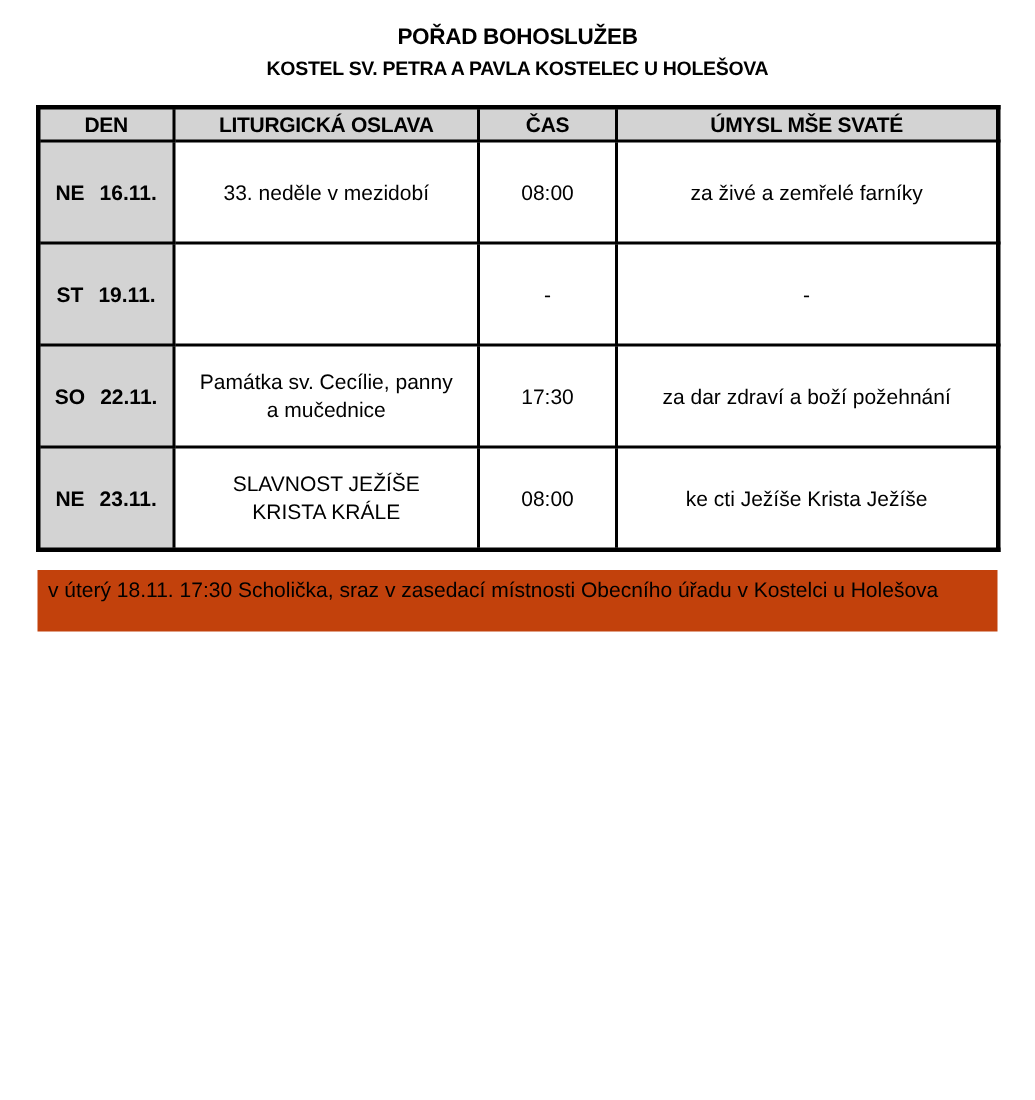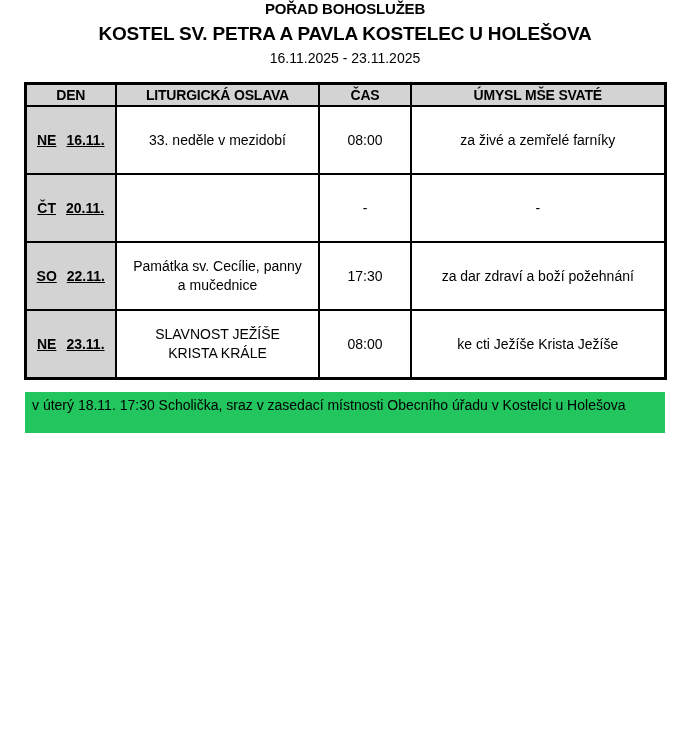--- a/index.html
+++ b/index.html
@@ -3,29 +3,29 @@
 <meta charset="utf-8">
 <style>
   * { box-sizing: border-box; }
   html, body { margin: 0; padding: 0; background: #ffffff; }
   body {
     width: 690px; height: 733px;
     font-family: "Liberation Sans", "DejaVu Sans", sans-serif;
     color: #000000;
     overflow: hidden;
   }
-  .page { width: 690px; height: 613px; padding-top: 0; }
+  .page { width: 690px; height: 613px; padding-top: 16px; }
 
   .doc-header { text-align: center; }
   .title {
     font-size: 15px; font-weight: bold; letter-spacing: -0.2px;
     margin: 0 0 3px 0; line-height: 1.25;
   }
   .subtitle {
-    font-size: 19px; font-weight: bold; letter-spacing: -0.2px;
+    font-size: 13px; font-weight: bold; letter-spacing: -0.2px;
     margin: 0 0 4px 0; line-height: 1.25;
   }
   .date-range { font-size: 14px; margin: 0; line-height: 1.2; }
 
   table.schedule {
     width: 640px; margin: 16px auto 0 auto;
     border-collapse: collapse; table-layout: fixed;
     border: 3px solid #000000;
   }
   table.schedule th {
@@ -35,40 +35,39 @@
     padding: 2px; height: 21px;
     letter-spacing: -0.2px;
     margin-left: 31px;
   }
   table.schedule td {
     border: 2px solid #000000;
     font-size: 14px; text-align: center; vertical-align: middle;
     height: 68px; padding: 2px 3px;
   }
   td.day-cell { background: #d3d3d3; font-weight: bold; }
-  .day-inner { display: flex; justify-content: center; align-items: center; gap: 10px; text-decoration: underline; }
+  .day-inner { display: flex; justify-content: center; align-items: center; gap: 10px; }
   td.celebration-cell { white-space: pre-line; line-height: 1.35; }
 
   .note {
     width: 640px; margin: 12px auto 0 auto;
-    background: #22c55e;
+    background: #c2410c;
     font-size: 14px; line-height: 1.45;
     padding: 3px 8px 4px 7px;
     min-height: 41px;
   }
 </style>
 </head>
 <body>
 
 <div class="page">
 
   <div class="doc-header">
     <h1 class="title">POŘAD BOHOSLUŽEB</h1>
     <h2 class="subtitle">KOSTEL SV. PETRA A PAVLA KOSTELEC U HOLEŠOVA</h2>
-    <div class="date-range">16.11.2025 - 23.11.2025</div>
   </div>
 
   <table class="schedule">
     <colgroup>
       <col style="width:91px">
       <col style="width:203px">
       <col style="width:92px">
       <col style="width:254px">
     </colgroup>
     <thead>
@@ -87,22 +86,22 @@
             <span>16.11.</span>
           </div>
         </td>
         <td class="celebration-cell">33. neděle v mezidobí</td>
         <td class="time-cell">08:00</td>
         <td class="intention-cell">za živé a zemřelé farníky</td>
       </tr>
       <tr>
         <td class="day-cell">
           <div class="day-inner">
-            <span>ČT</span>
-            <span>20.11.</span>
+            <span>ST</span>
+            <span>19.11.</span>
           </div>
         </td>
         <td class="celebration-cell"></td>
         <td class="time-cell">-</td>
         <td class="intention-cell">-</td>
       </tr>
       <tr>
         <td class="day-cell">
           <div class="day-inner">
             <span>SO</span>

